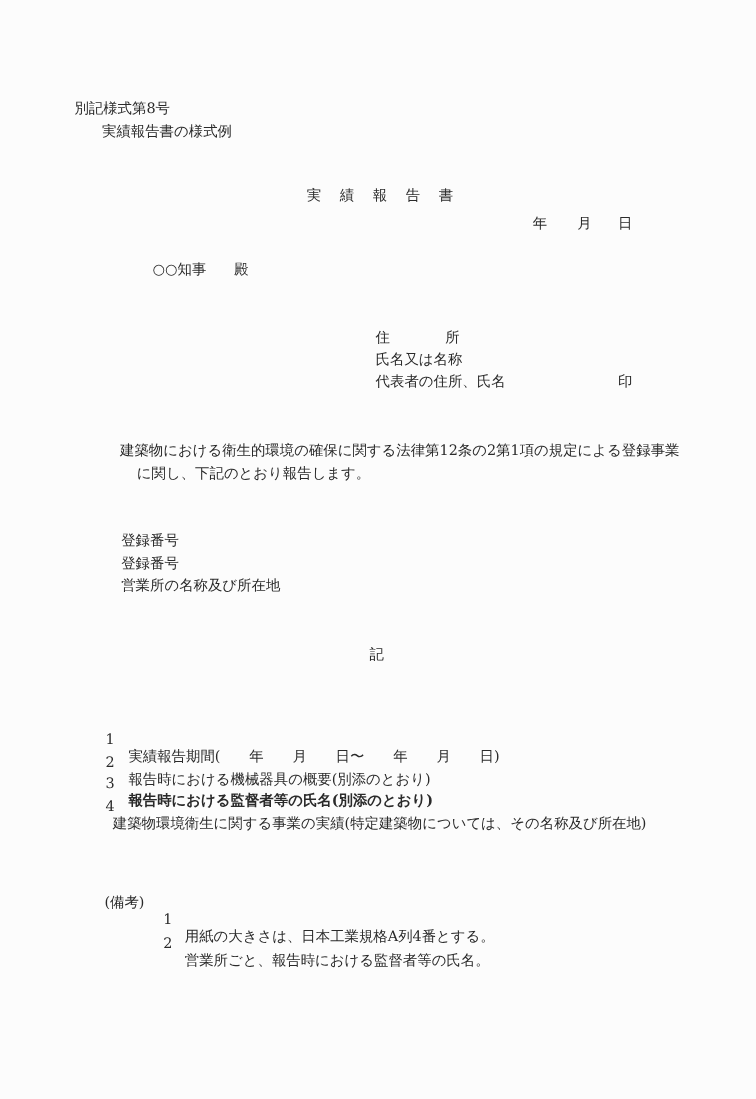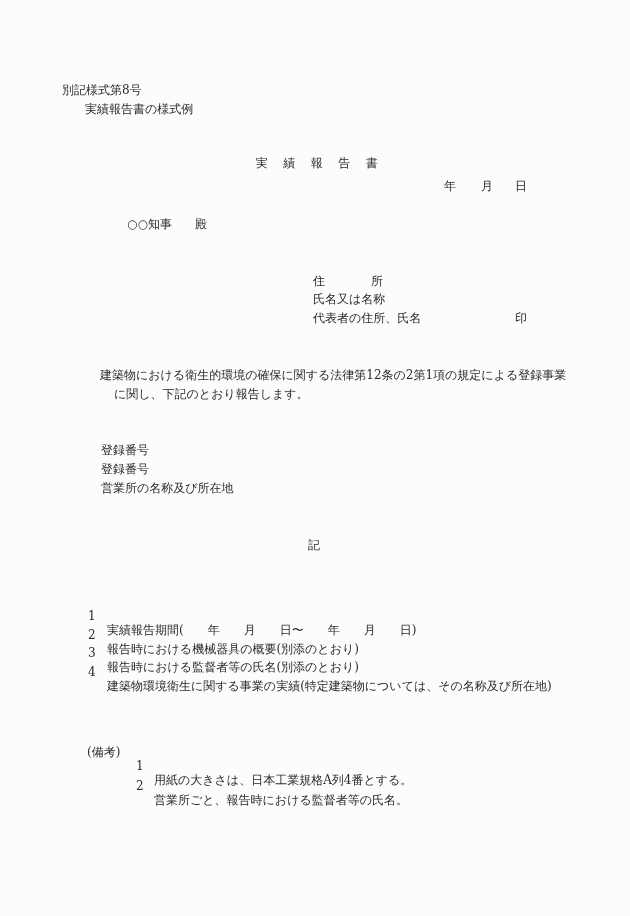--- a/index.html
+++ b/index.html
@@ -60,25 +60,25 @@
 <div class="t" style="left:0; top:595px; width:630px;">
   <span class="listnum" style="left:88px;">1</span>
   <span class="listtxt" style="left:107px;">実績報告期間(　　年　　月　　日〜　　年　　月　　日)</span>
 </div>
 <div class="t" style="left:0; top:614px; width:630px;">
   <span class="listnum" style="left:88px;">2</span>
   <span class="listtxt" style="left:107px;">報告時における機械器具の概要(別添のとおり)</span>
 </div>
 <div class="t" style="left:0; top:632px; width:630px;">
   <span class="listnum" style="left:88px;">3</span>
-  <span class="listtxt" style="left:107px;">報告時における監督者等の氏名(別添のとおり)</span>
+  <span class="listtxt" style="left:107px;font-weight:bold;">報告時における監督者等の氏名(別添のとおり)</span>
 </div>
 <div class="t" style="left:0; top:651px; width:630px;">
   <span class="listnum" style="left:88px;">4</span>
-  <span class="listtxt" style="left:107px;">建築物環境衛生に関する事業の実績(特定建築物については、その名称及び所在地)</span>
+  <span class="listtxt" style="left:94px;">建築物環境衛生に関する事業の実績(特定建築物については、その名称及び所在地)</span>
 </div>
 
 <div class="t" style="left:87px; top:745px;">(備考)</div>
 <div class="t" style="left:0; top:745px; width:630px;">
   <span class="listnum" style="left:136px;">1</span>
   <span class="listtxt" style="left:154px;">用紙の大きさは、日本工業規格A列4番とする。</span>
 </div>
 <div class="t" style="left:0; top:765px; width:630px;">
   <span class="listnum" style="left:136px;">2</span>
   <span class="listtxt" style="left:154px;">営業所ごと、報告時における監督者等の氏名。</span>

